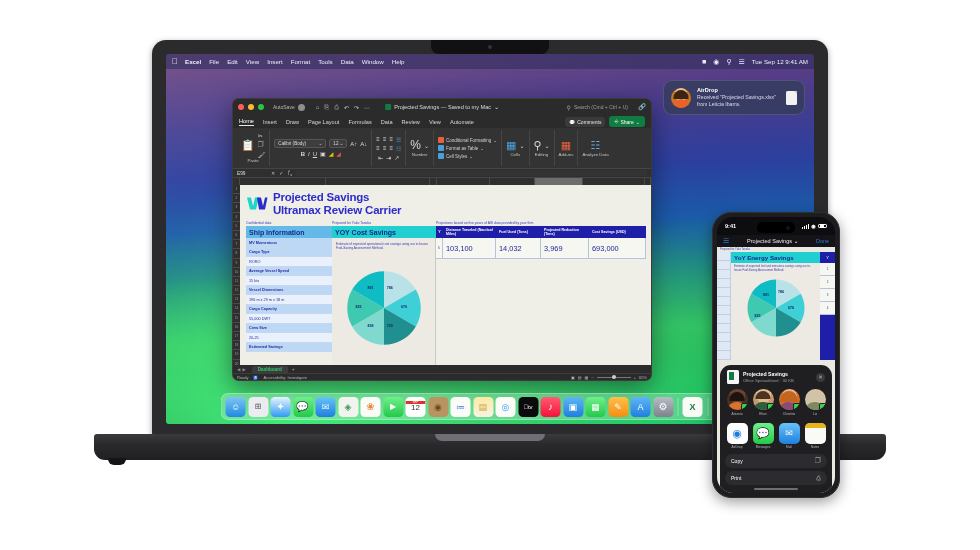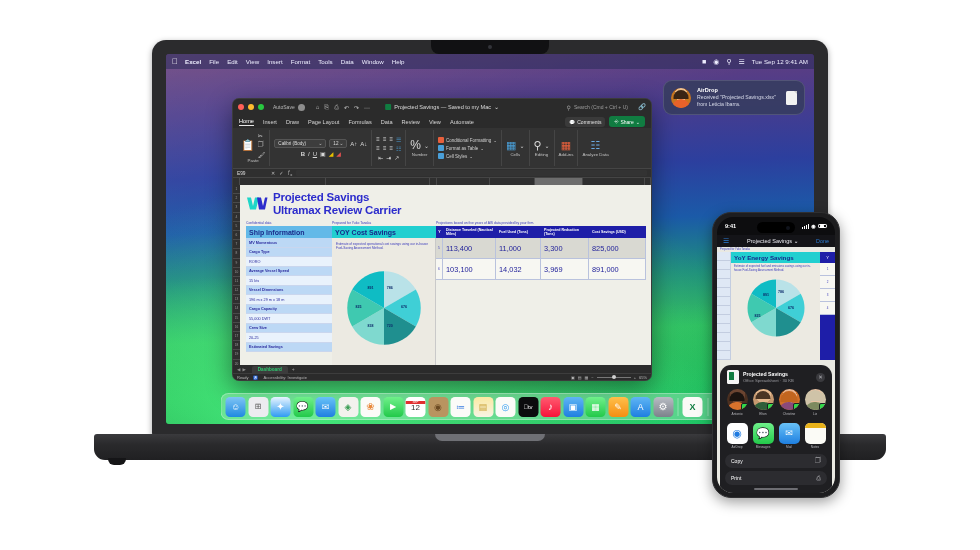--- a/index.html
+++ b/index.html
@@ -597,33 +597,26 @@
 
                 <div class="colC">
                   <div style="display:flex">
                     <div class="hcell hC" style="width:7px;justify-content:center;padding:0">Y</div>
                     <div class="hcell hC" style="width:53px">Distance Traveled (Nautical Miles)</div>
                     <div class="hcell hC" style="width:45px">Fuel Used (Tons)</div>
                     <div class="hcell hC" style="width:48px">Projected Reduction (Tons)</div>
                     <div class="hcell hC" style="flex:1">Cost Savings (USD)</div>
                   </div>
 
-                  <div class="drow alt">
-                    <div class="dnum">5</div>
-                    <div class="dcell" style="flex:0 0 53px">113,400</div>
-                    <div class="dcell" style="flex:0 0 45px">11,000</div>
-                    <div class="dcell" style="flex:0 0 48px">3,300</div>
-                    <div class="dcell">825,000</div>
-                  </div>
                   <div class="drow">
                     <div class="dnum">6</div>
                     <div class="dcell" style="flex:0 0 53px">103,100</div>
                     <div class="dcell" style="flex:0 0 45px">14,032</div>
                     <div class="dcell" style="flex:0 0 48px">3,969</div>
-                    <div class="dcell">891,000</div>
+                    <div class="dcell">693,000</div>
                   </div>
                 </div>
               </div>
             </div>
           </div>
         </div>
 
         <div class="xl-bottom">
           <div class="sheettabs">
             <span class="arrs">◀▶</span>

